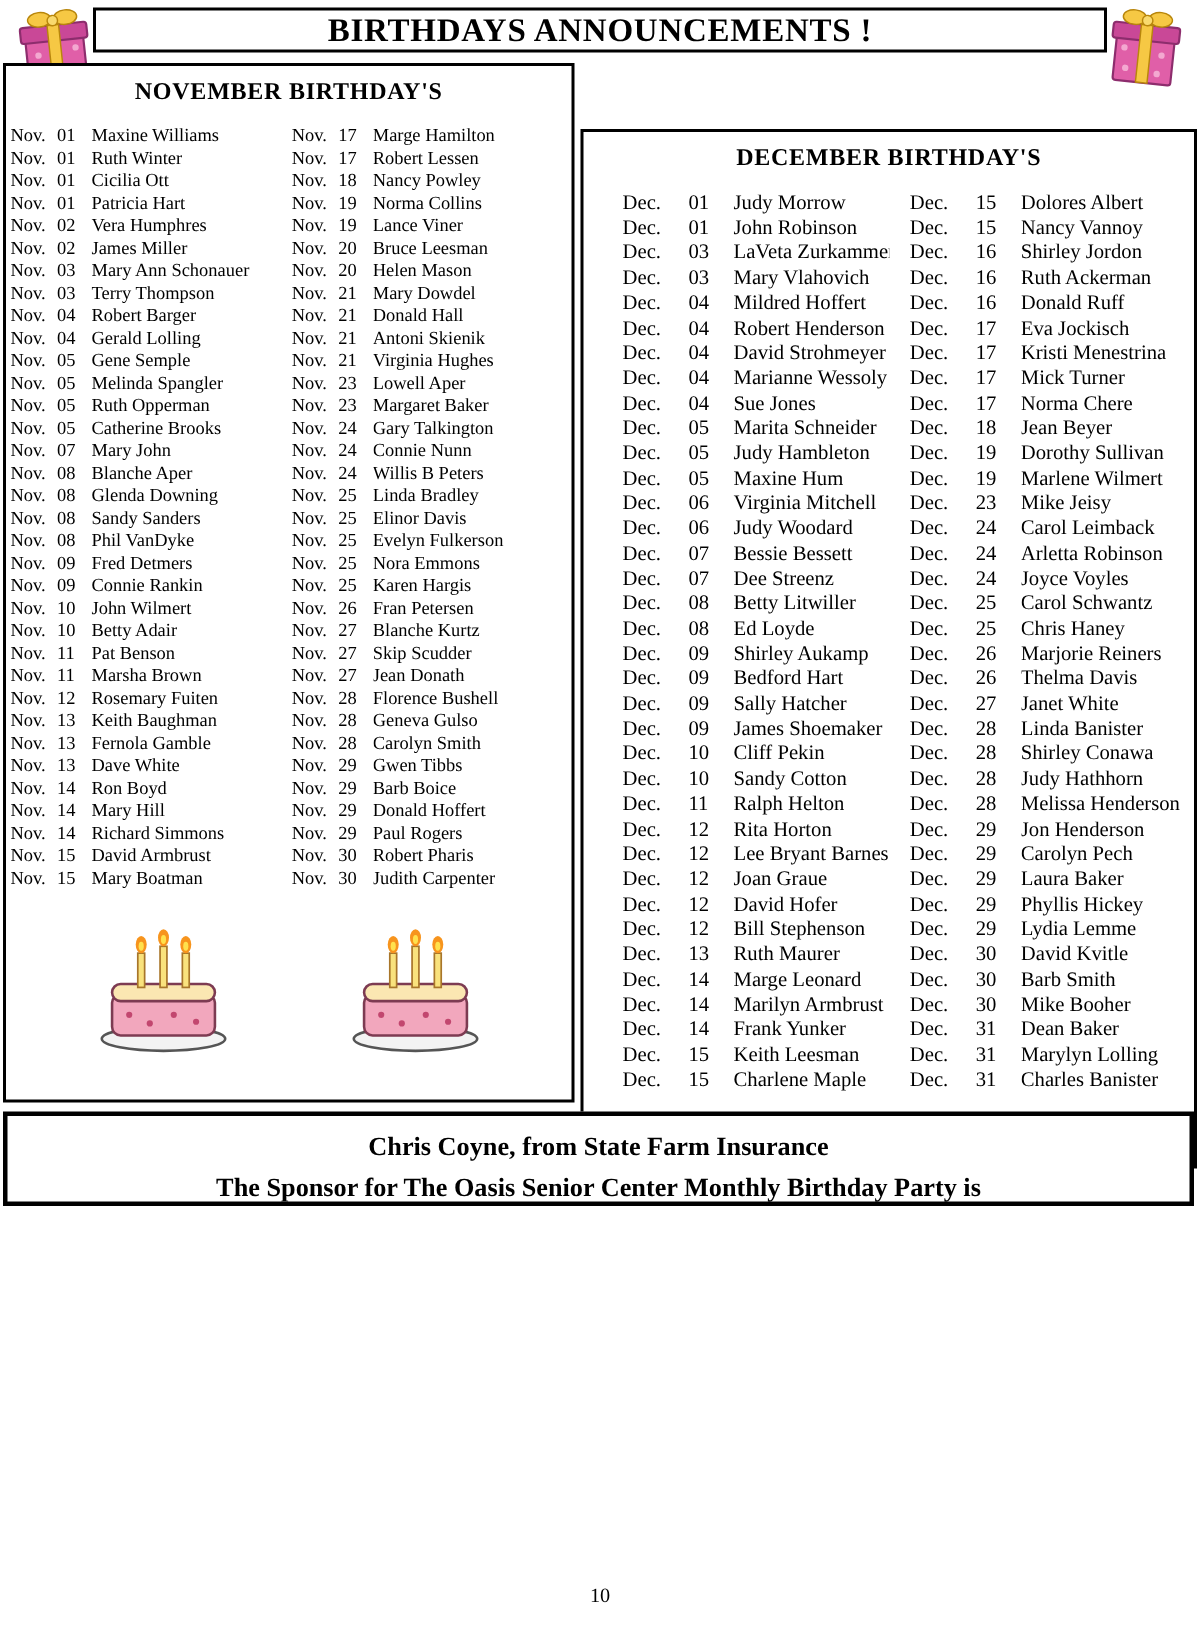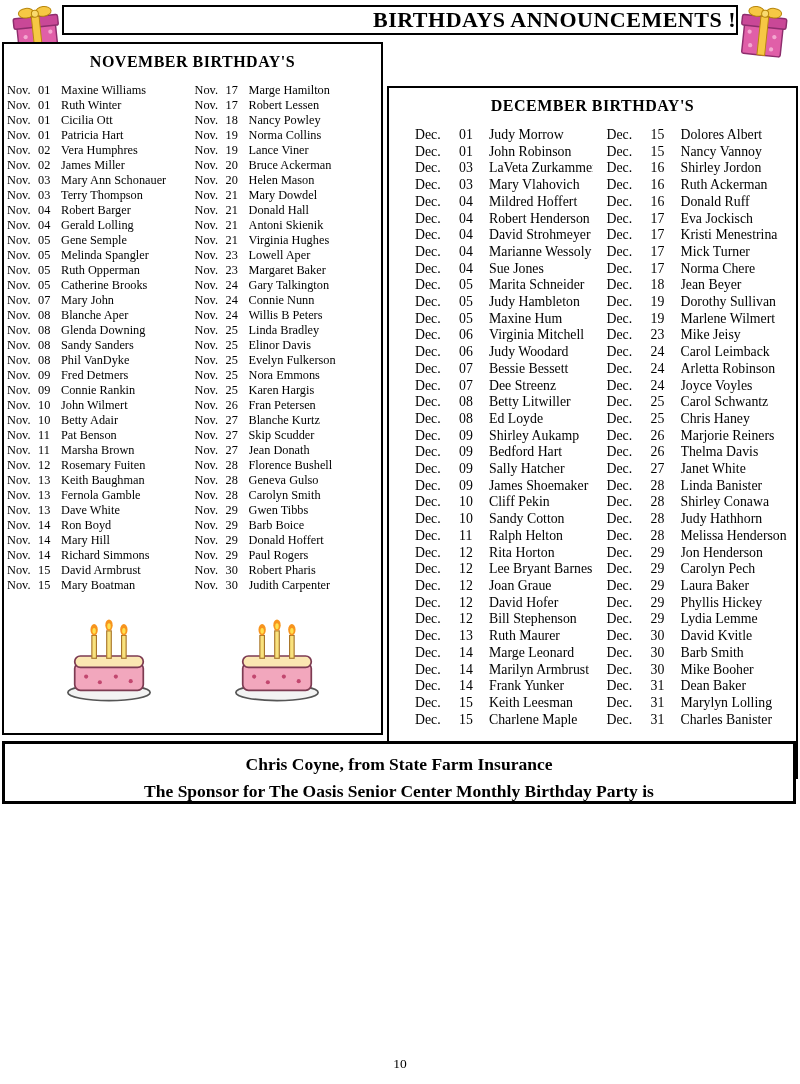--- a/index.html
+++ b/index.html
@@ -4,21 +4,21 @@
 <style>
   * { margin:0; padding:0; box-sizing:border-box; }
   body { background:#888; }
   .page {
     position:relative; width:800px; height:1084px; margin:0 auto;
     background:#ffffff; color:#000;
     font-family:"Liberation Serif", serif; overflow:hidden;
   }
   .title-box {
     position:absolute; left:62px; top:5px; width:676px; height:30px;
-    border:2px solid #000; display:flex; align-items:center; justify-content:flex-end;
+    border:2px solid #000; display:flex; align-items:center; justify-content:center;
     font-weight:bold; font-size:22px; letter-spacing:0.5px;
   }
   .gift { position:absolute; top:0; width:58px; height:64px; }
   .gift-left { left:8px; }
   .gift-right { right:8px; transform:scaleX(-1); }
 
   .month-box { position:absolute; top:42px; border:2px solid #000; background:#fff; }
   .november { left:2px;  width:381px; height:693px; }
   .december { left:387px; width:411px; height:693px;margin-top:44px; }
 
@@ -298,21 +298,21 @@
             <span class="nm">Norma Collins</span>
           </div>
           <div class="entry">
             <span class="mo">Nov.</span>
             <span class="day">19</span>
             <span class="nm">Lance Viner</span>
           </div>
           <div class="entry">
             <span class="mo">Nov.</span>
             <span class="day">20</span>
-            <span class="nm">Bruce Ackerman</span>
+            <span class="nm">Bruce Leesman</span>
           </div>
           <div class="entry">
             <span class="mo">Nov.</span>
             <span class="day">20</span>
             <span class="nm">Helen Mason</span>
           </div>
           <div class="entry">
             <span class="mo">Nov.</span>
             <span class="day">21</span>
             <span class="nm">Mary Dowdel</span>

